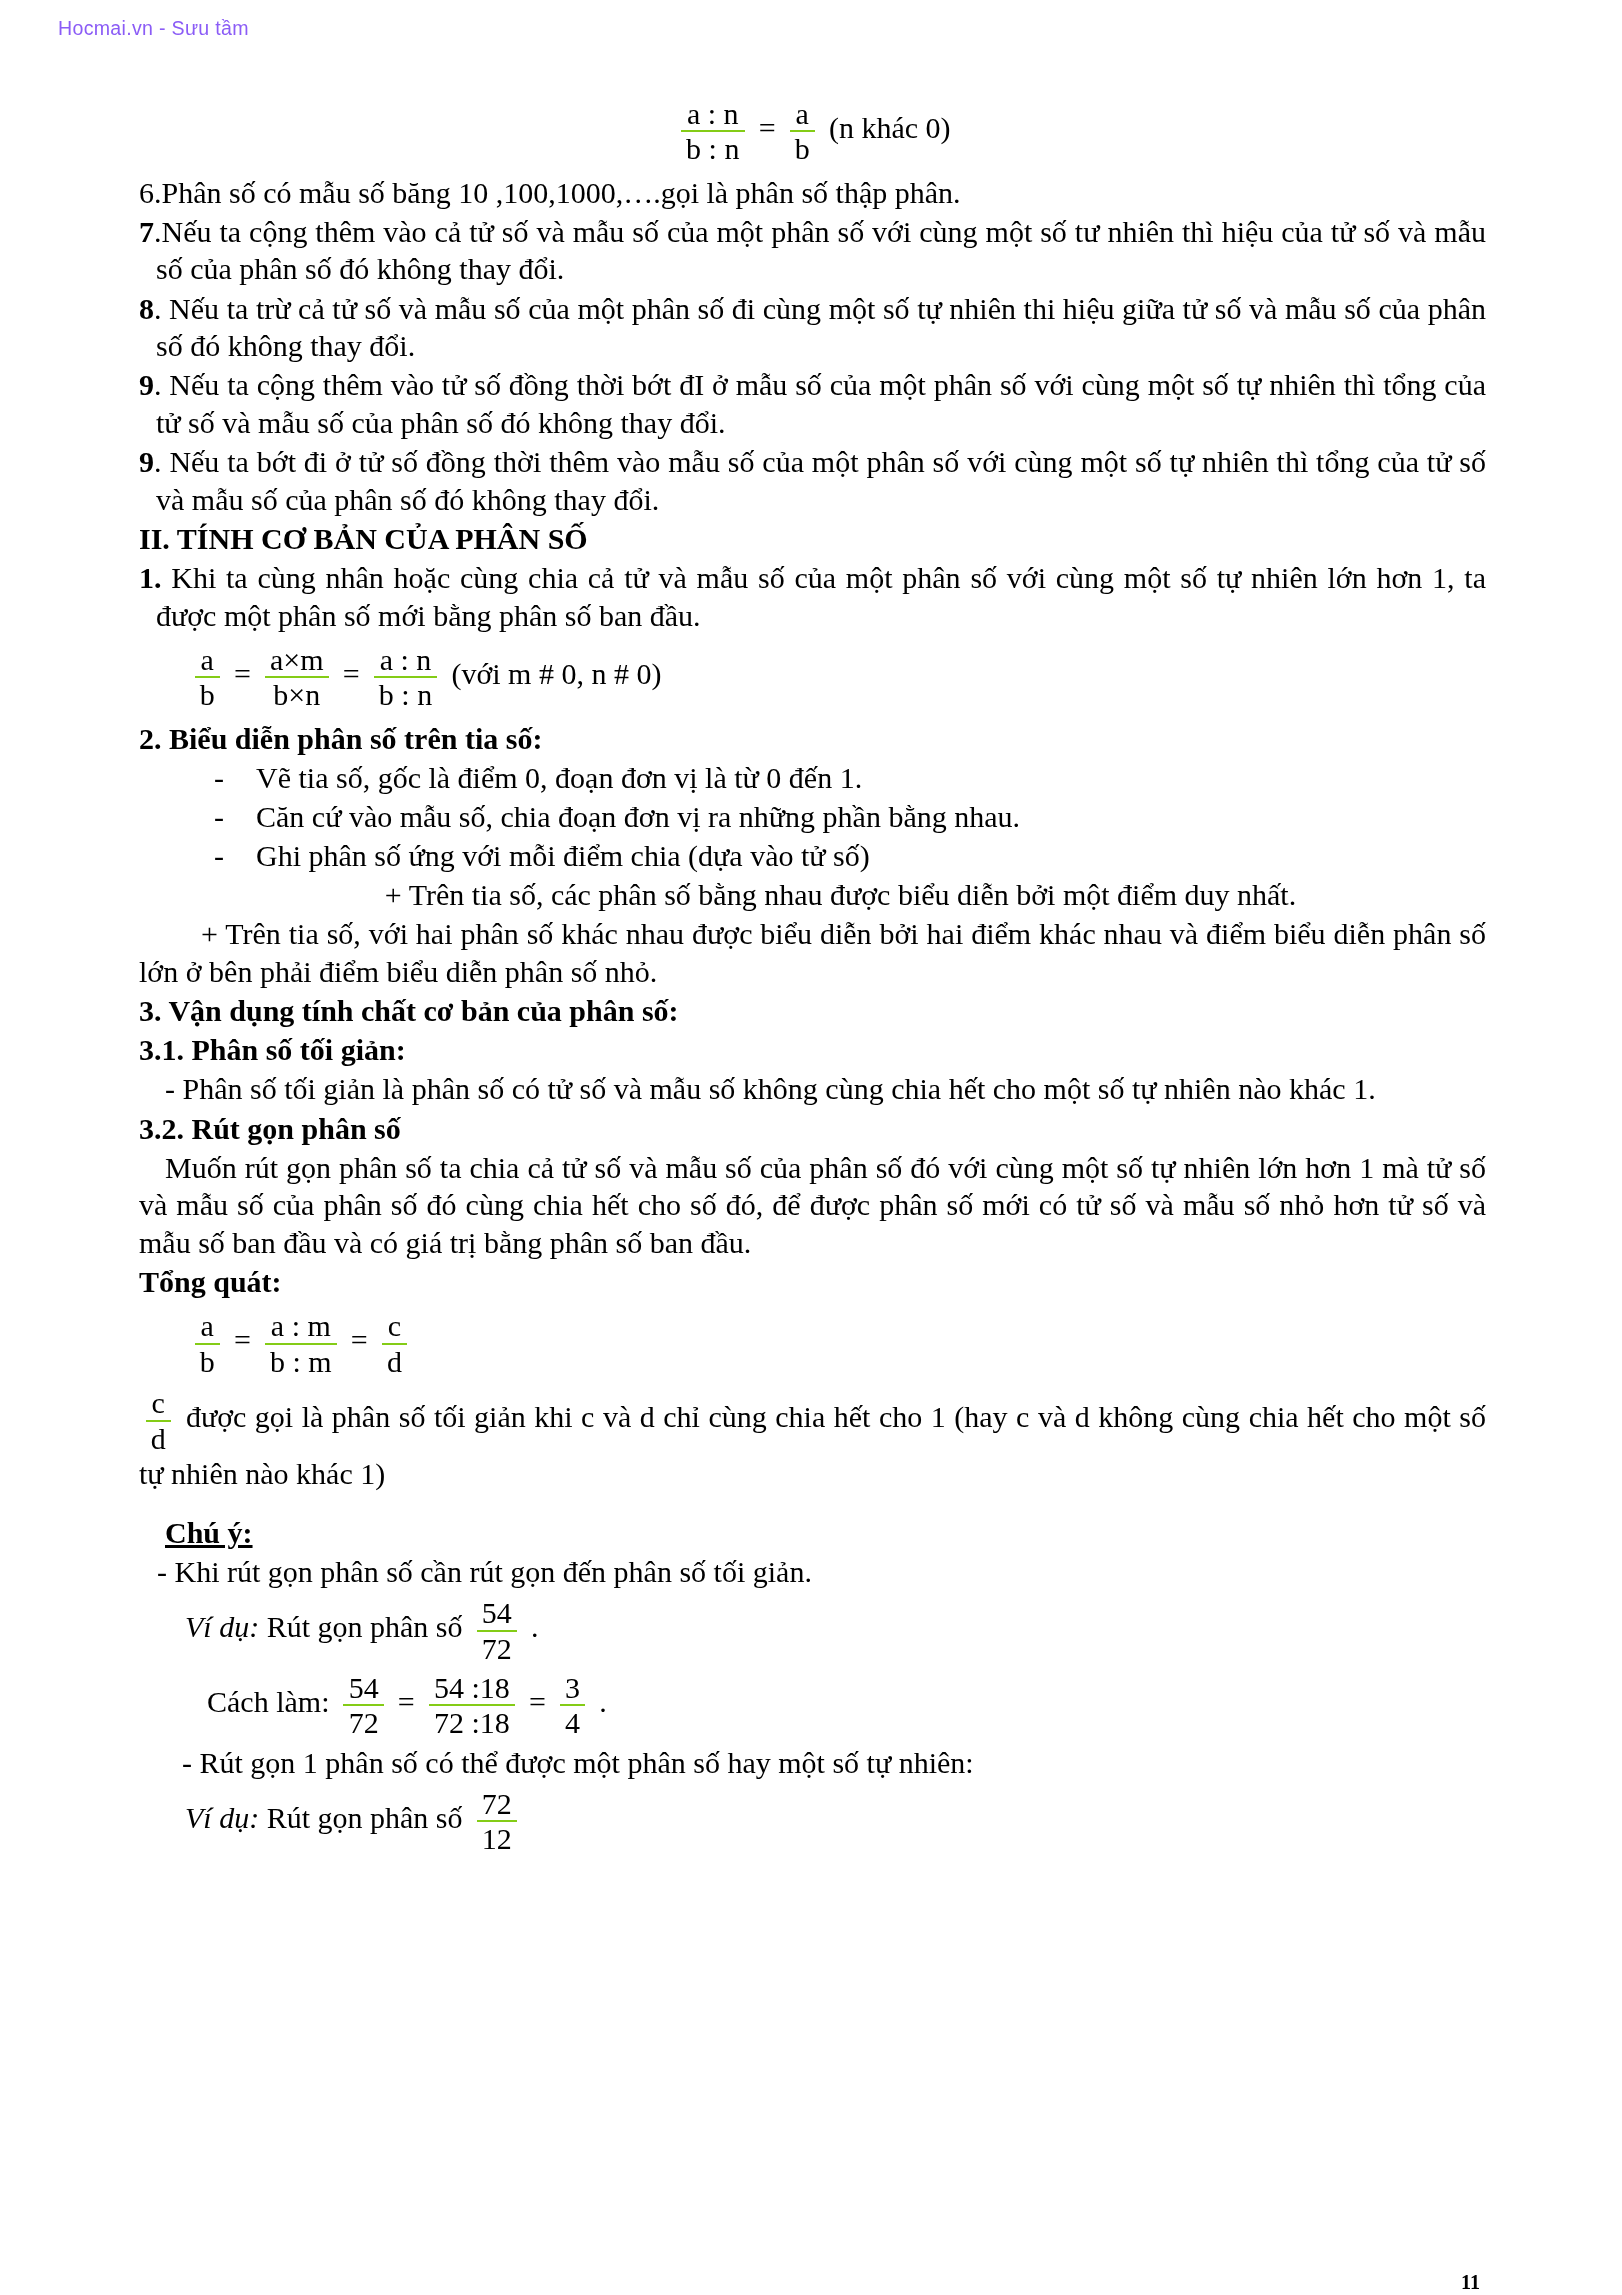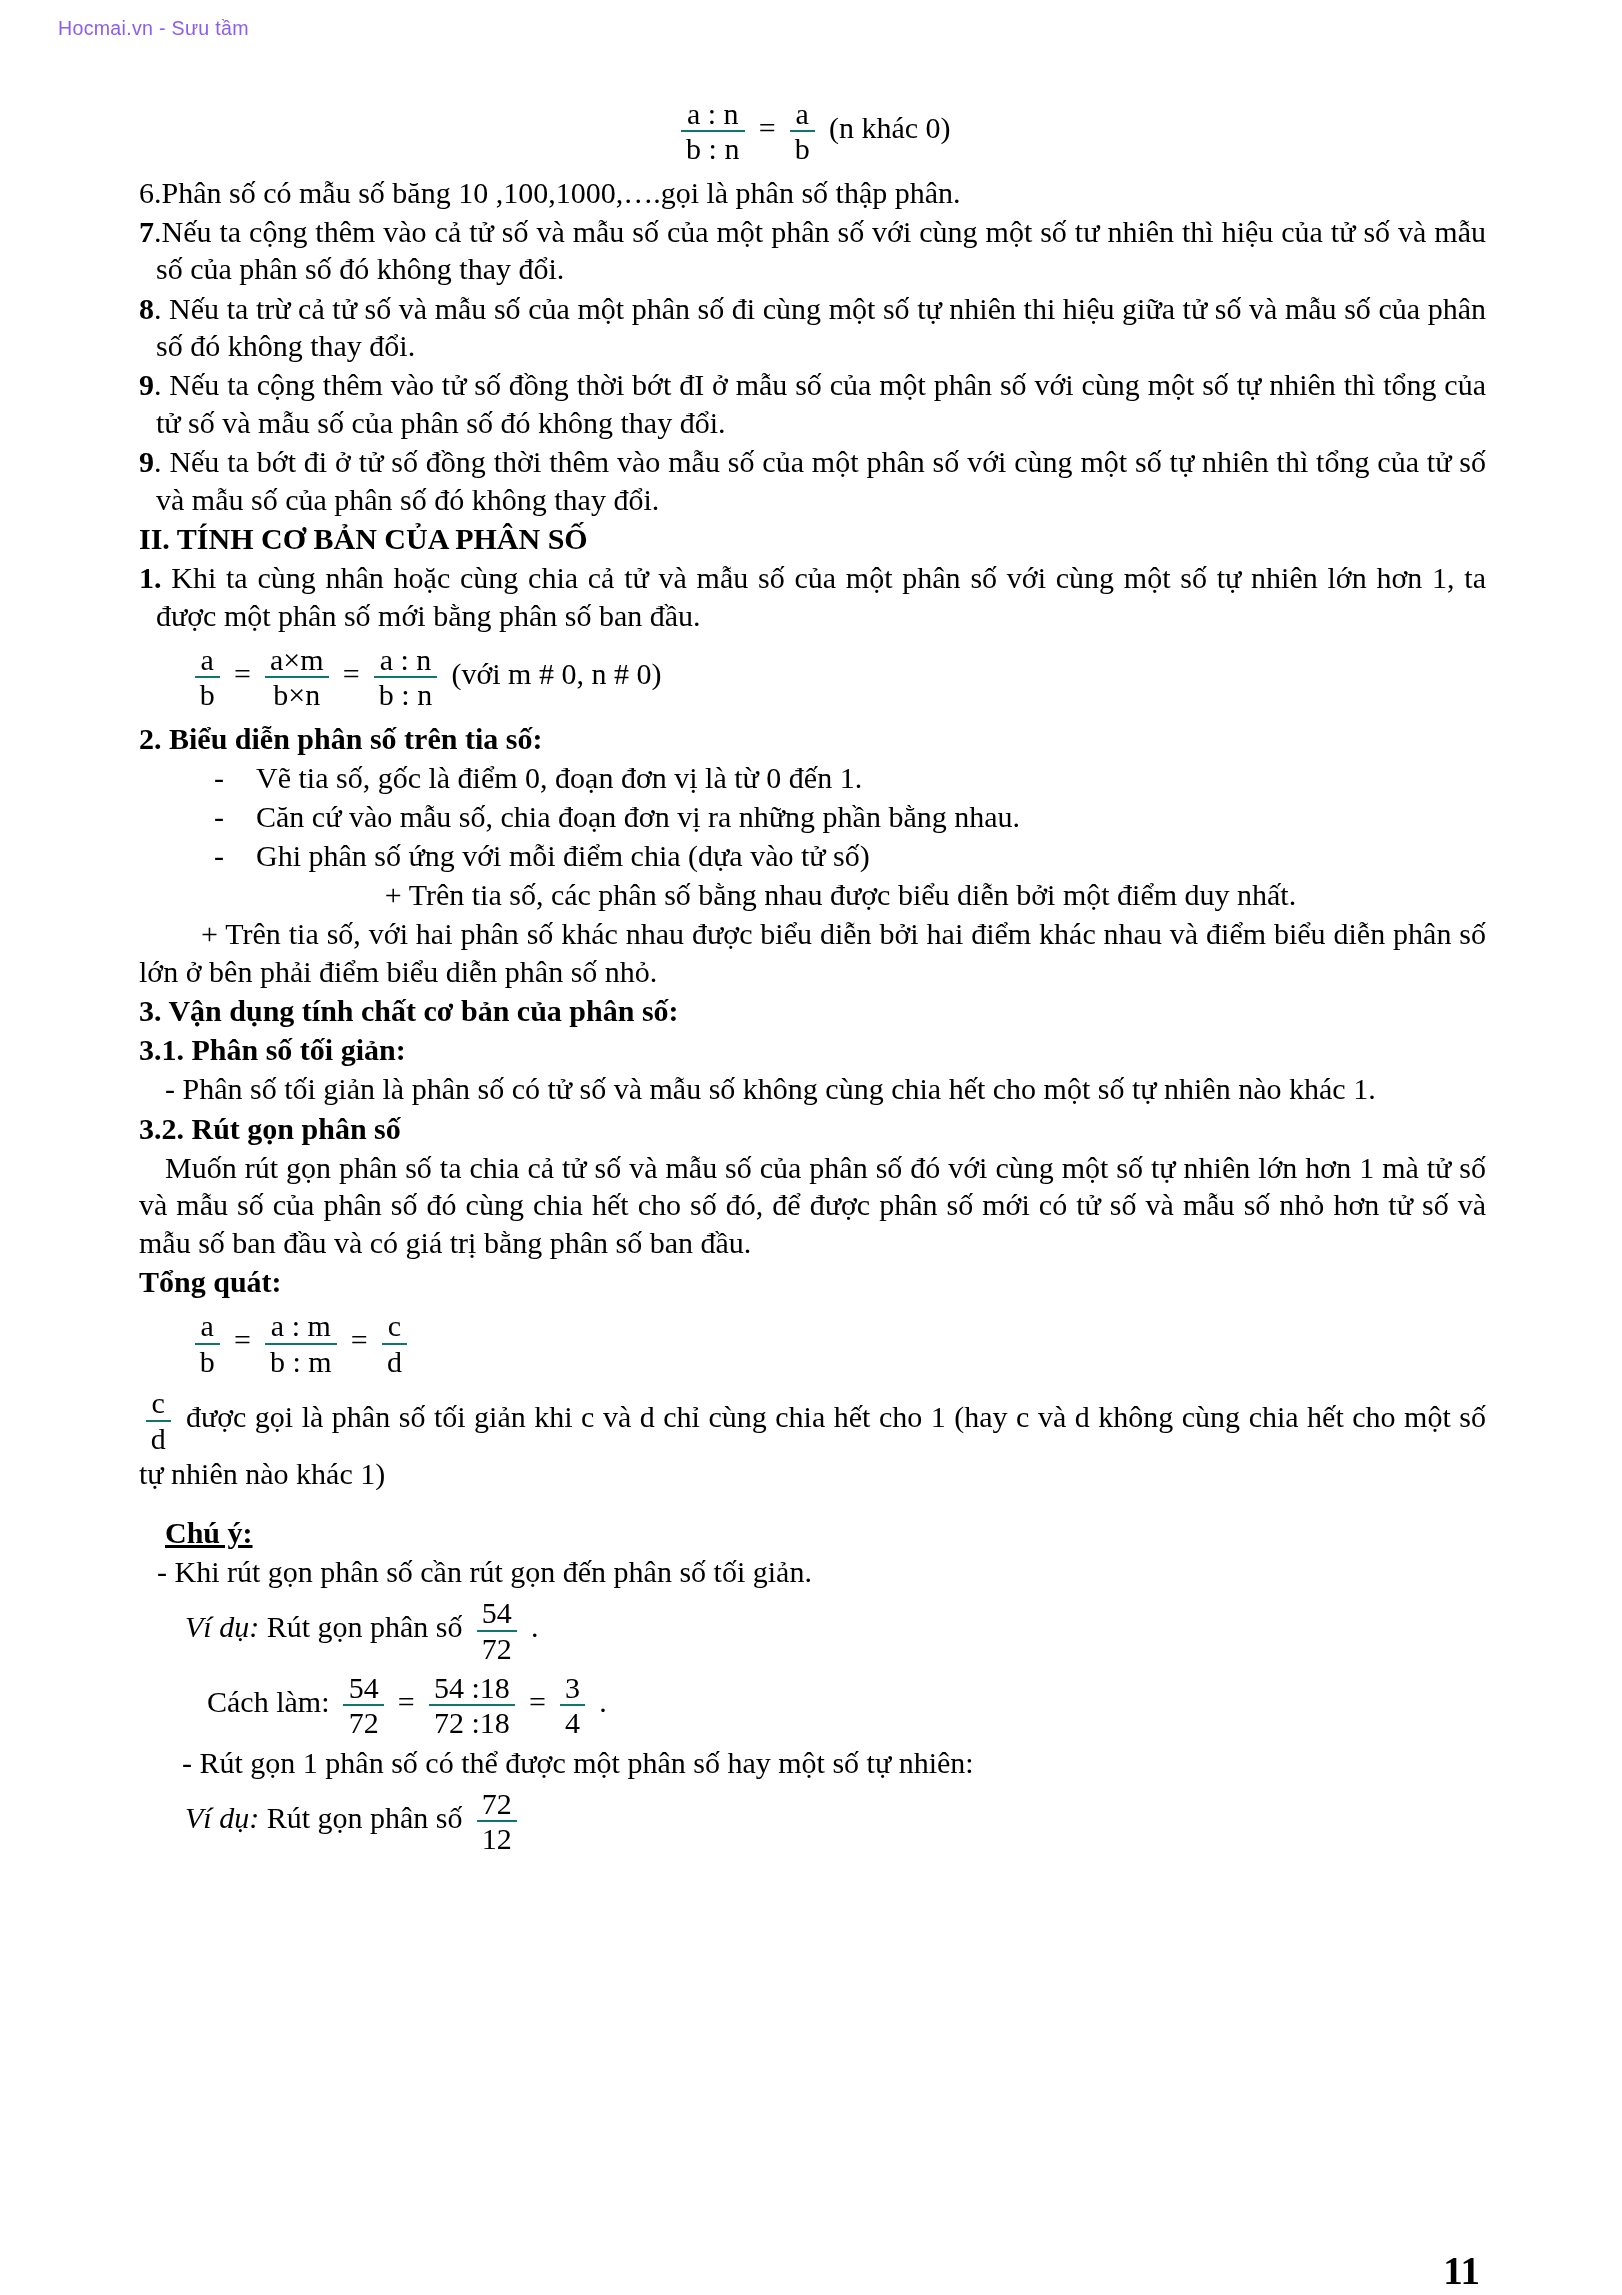--- a/index.html
+++ b/index.html
@@ -31,25 +31,25 @@
   .fi40{text-indent:26px;}
   .note{margin-left:26px;text-align:left;margin-top:21px;}
   .ind50{margin-left:18px;text-align:left;}
   .ind65{margin-left:43px;text-align:left;}
   .ex1{margin-left:46px;text-align:left;margin-top:5.2px;margin-bottom:5.2px;}
   .ex2{margin-left:68px;text-align:left;margin-top:3.9px;margin-bottom:3.9px;}
   .frac{
     display:inline-flex;flex-direction:column;vertical-align:middle;
     text-align:center;margin:0 6.5px;line-height:1.12;
   }
-  .frac .num{border-bottom:2px solid #0f766e;padding:0 5.2px;}
+  .frac .num{border-bottom:2px solid #84cc16;padding:0 5.2px;}
   .frac .den{padding:0 5.2px;}
   .page-number{
     position:absolute;right:143px;bottom:0px;
-    font-size:39px;font-weight:700;
+    font-size:20px;font-weight:700;
   }
 </style>
 </head>
 <body>
 
 <div class="watermark">Hocmai.vn - Sưu tầm</div>
 
 <div class="content">
     <div class="block formula-center"><span class="frac">
         <span class="num">a : n</span>

